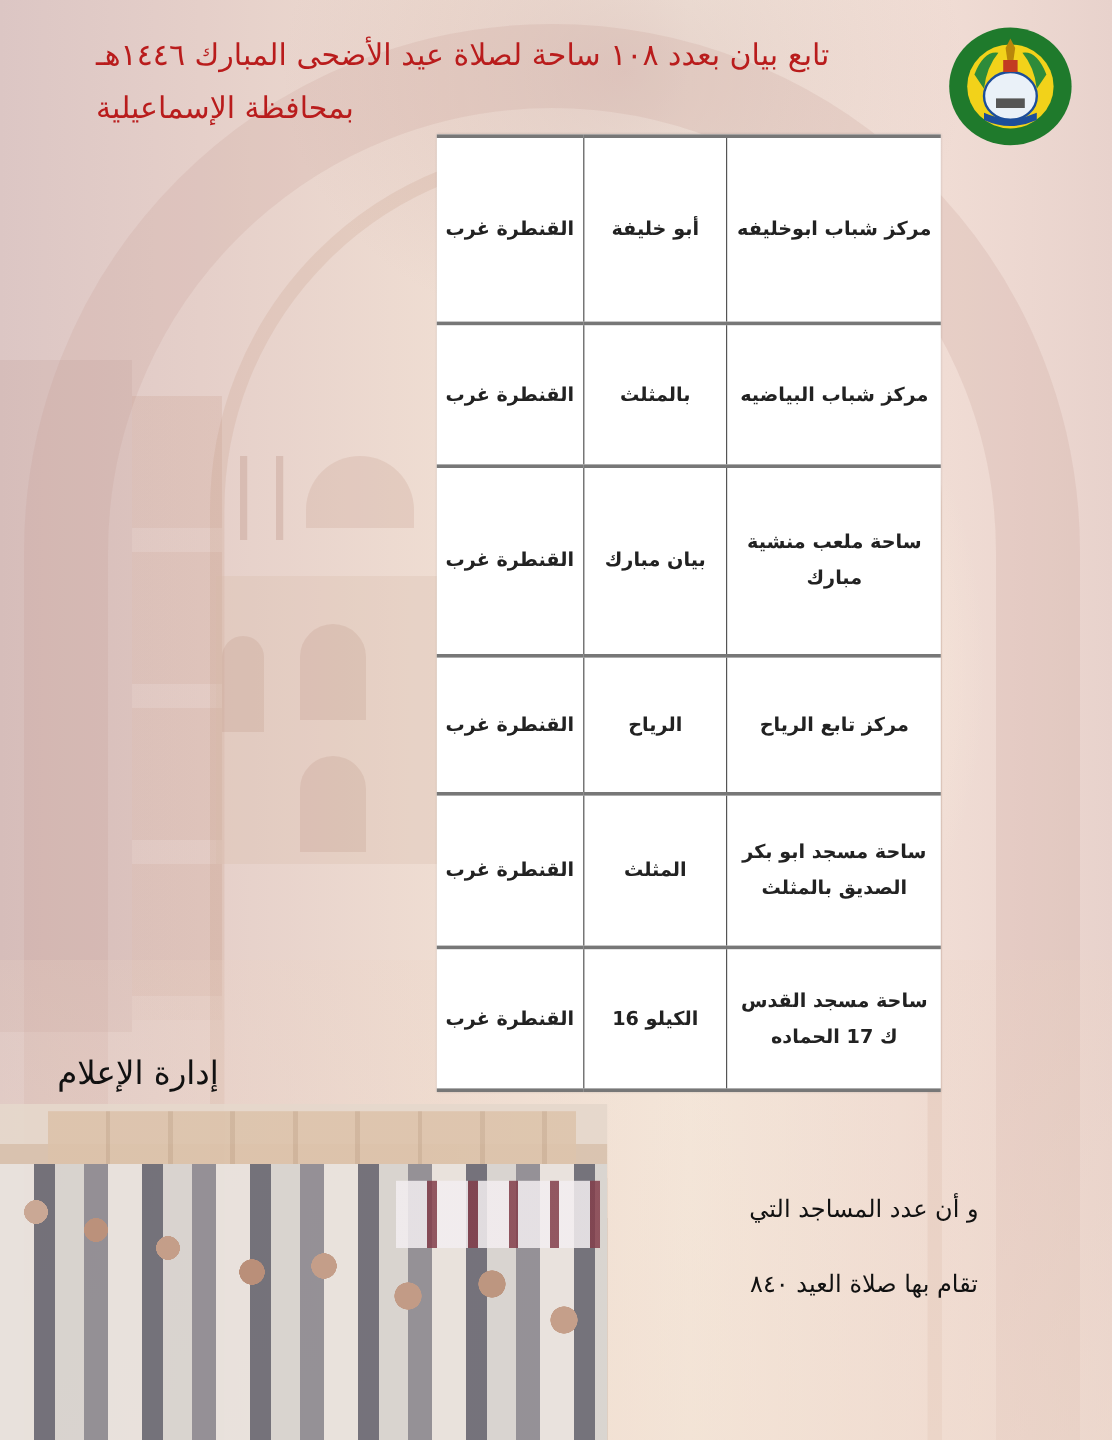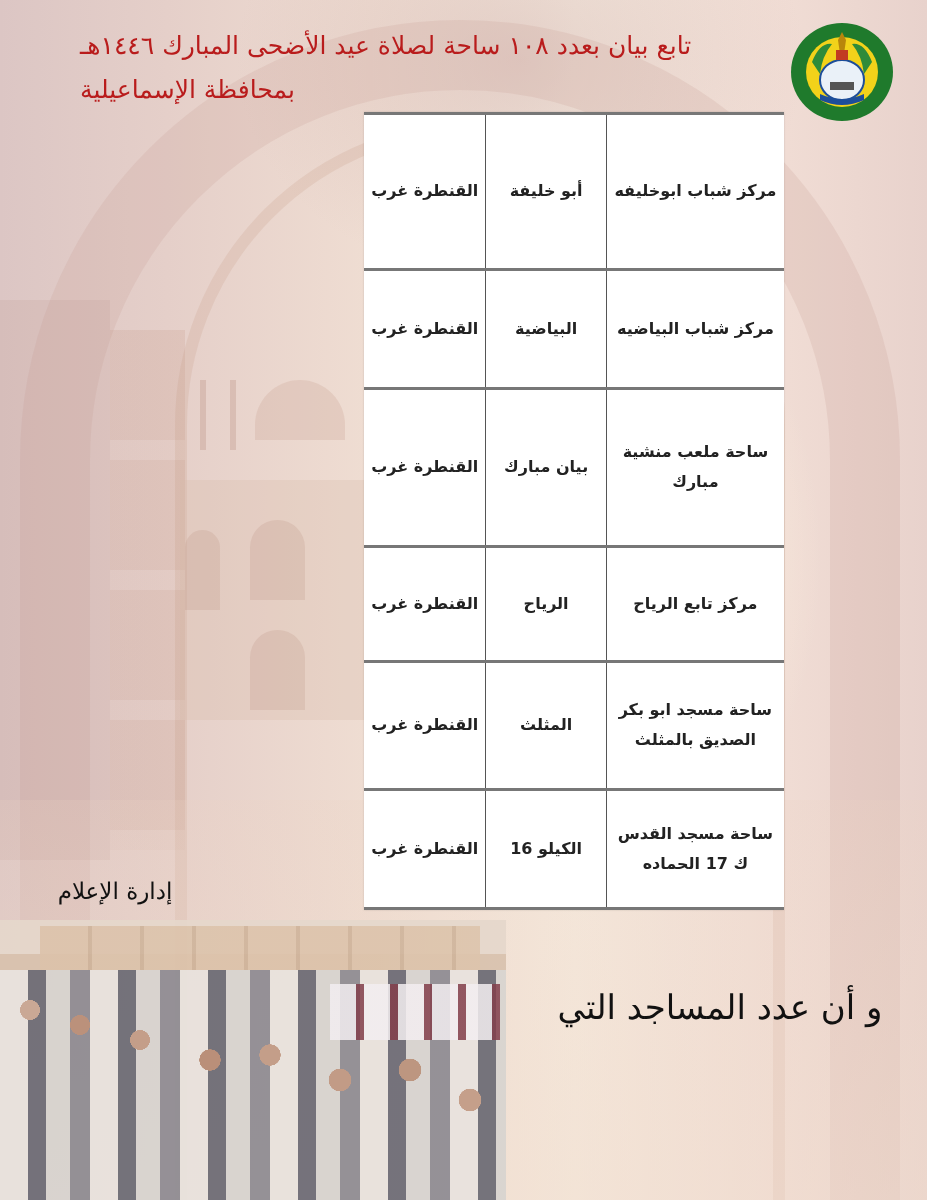--- a/index.html
+++ b/index.html
@@ -89,21 +89,21 @@
     td.c2 { width: 116px; }
     td.c3 { width: 118px; }
     tr td:first-child { border-right: none; }
     tr td:last-child { border-left: none; }
     tr.r1 { height: 136px; } tr.r2 { height: 104px; } tr.r3 { height: 138px; }
     tr.r4 { height: 100px; } tr.r5 { height: 104px; } tr.r6 { height: 112px; } tr.r7 { height: 104px; }
 
     .dept {
       position: absolute; left: 40px; top: 878px; width: 150px;
       direction: rtl; text-align: center;
-      font-family: "DejaVu Serif", serif; font-size: 23px; color: #111;
+      font-family: "DejaVu Serif", serif; font-size: 27px; color: #111;
     }
 
     .photo {
       position: absolute; left: 0; top: 920px; width: 506px; height: 280px; overflow: hidden;
       background: linear-gradient(180deg, #e6d8cc 0 12%, #d9c2ae 12% 22%, #b8a394 22% 34%, #8d7b74 34% 100%);
       opacity: 0.92;
     }
     .photo .wall {
       position: absolute; left: 40px; top: 6px; width: 440px; height: 48px;
       background: repeating-linear-gradient(90deg, #dcc2a9 0 48px, #cdb197 48px 52px);
@@ -124,21 +124,21 @@
     }
     .photo .banners {
       position: absolute; left: 330px; top: 64px; width: 170px; height: 56px;
       background: repeating-linear-gradient(90deg, #f4f0f4 0 26px, #7a3140 26px 34px);
       opacity: 0.85;
     }
 
     .note {
       position: absolute; left: 540px; top: 976px; width: 360px;
       direction: rtl; text-align: center;
-      font-family: "DejaVu Serif", serif; font-size: 34px; line-height: 63px; color: #111;
+      font-family: "DejaVu Serif", serif; font-size: 20px; line-height: 63px; color: #111;
     }
   </style>
 </head>
 <body>
 
 <div class="bg"></div>
 <div class="arch-outer"></div>
 <div class="arch-inner"></div>
 <div class="pillar-left-dark"></div>
 <div class="pillar-left"></div>
@@ -175,21 +175,21 @@
 <div class="table-wrap">
   <table>
     <tbody>
       <tr class="r1">
         <td class="c1">مركز شباب ابوخليفه</td>
         <td class="c2">أبو خليفة</td>
         <td class="c3">القنطرة غرب</td>
       </tr>
       <tr class="r2">
         <td class="c1">مركز شباب البياضيه</td>
-        <td class="c2">البياضية</td>
+        <td class="c2">بالمثلث</td>
         <td class="c3">القنطرة غرب</td>
       </tr>
       <tr class="r3">
         <td class="c1">ساحة ملعب منشية مبارك</td>
         <td class="c2">بيان مبارك</td>
         <td class="c3">القنطرة غرب</td>
       </tr>
       <tr class="r4">
         <td class="c1">مركز تابع الرياح</td>
         <td class="c2">الرياح</td>
@@ -212,13 +212,14 @@
 <div class="dept">إدارة الإعلام</div>
 
 <div class="photo">
   <div class="wall"></div>
   <div class="crowd"></div>
   <div class="banners"></div>
 </div>
 
 <div class="note">
   <div>و أن عدد المساجد التي</div>
+  <div>تقام بها صلاة العيد ٨٤٠</div>
 </div>
 
 </body></html>

